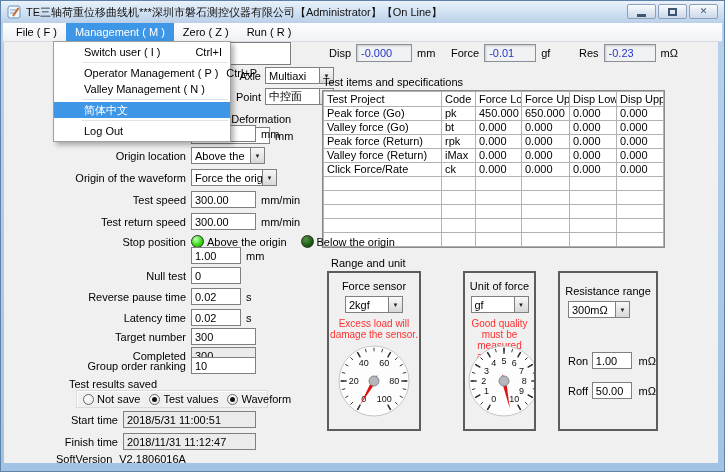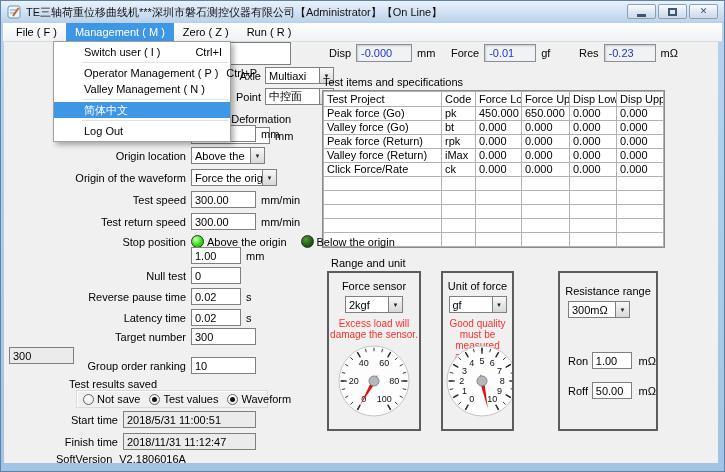--- a/index.html
+++ b/index.html
@@ -328,20 +328,21 @@
   <div class="frow" style="top:308px">
     <span class="lbl">Latency time</span>
     <span class="tbox w50">0.02</span>
     <span class="unit">s</span>
   </div>
   <div class="frow" style="top:327px">
     <span class="lbl">Target number</span>
     <span class="tbox w65">300</span>
   </div>
   <div class="frow" style="top:346px">
+    <span class="lbl">Completed</span>
     <span class="tbox w65 ro">300</span>
   </div>
   <div class="frow" style="top:356px">
     <span class="lbl">Group order ranking</span>
     <span class="tbox w65">10</span>
   </div>
   <span class="seclabel" style="left:68px; top:377px">Test results saved</span>
   <div class="saveframe">
     <span class="ropt">
       <span class="radio"></span>
@@ -415,21 +416,21 @@
           <line x1="66.30" y1="39.00" x2="72.25" y2="39.00" stroke="#2a2a2a" stroke-width="1.4"></line>
           <text x="59.30" y="42" font-size="9" text-anchor="middle" fill="#111" font-family="Liberation Sans, DejaVu Sans, sans-serif">80</text>
           <line x1="52.65" y1="62.64" x2="55.62" y2="67.80" stroke="#2a2a2a" stroke-width="1.4"></line>
           <text x="49.15" y="59.58" font-size="9" text-anchor="middle" fill="#111" font-family="Liberation Sans, DejaVu Sans, sans-serif">100</text>
           <polygon points="25.00,63.25 37.09,37.90 42.50,32.94 40.91,40.10" fill="#e01010"></polygon>
           <circle cx="39" cy="39" r="5" fill="#b4b7bb" stroke="#84888c"></circle>
         </svg>
     </div>
   </div>
 
-  <div class="gbox" style="left:440px; width:73px">
+  <div class="gbox" style="left:462px; width:73px">
     <div class="gtitle">Unit of force</div>
     <div class="gcombo">
       <span class="combo">
         <span class="cfield" style="width:44px">gf</span>
         <span class="cbtn">▼</span>
       </span>
     </div>
     <div class="warn">Good quality must be measured accurately</div>
     <div class="gwrap">
       <svg class="gauge" width="78" height="78">

